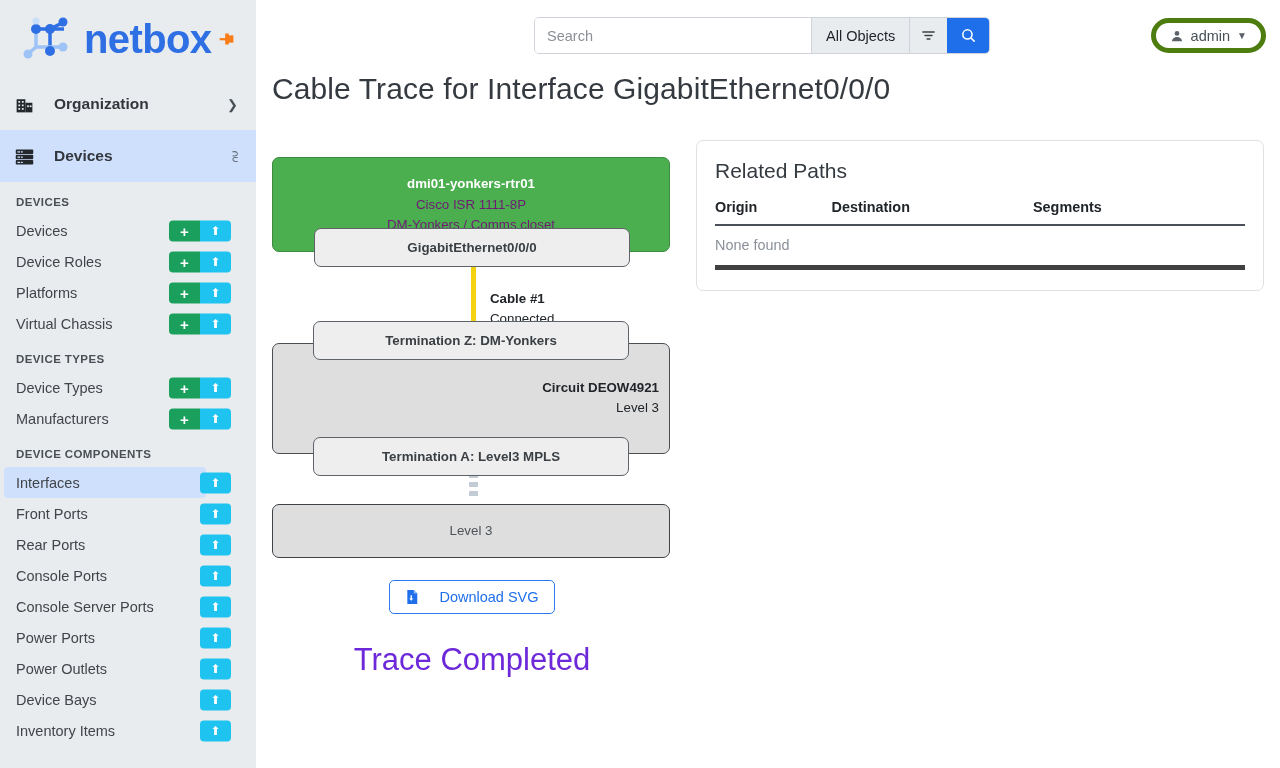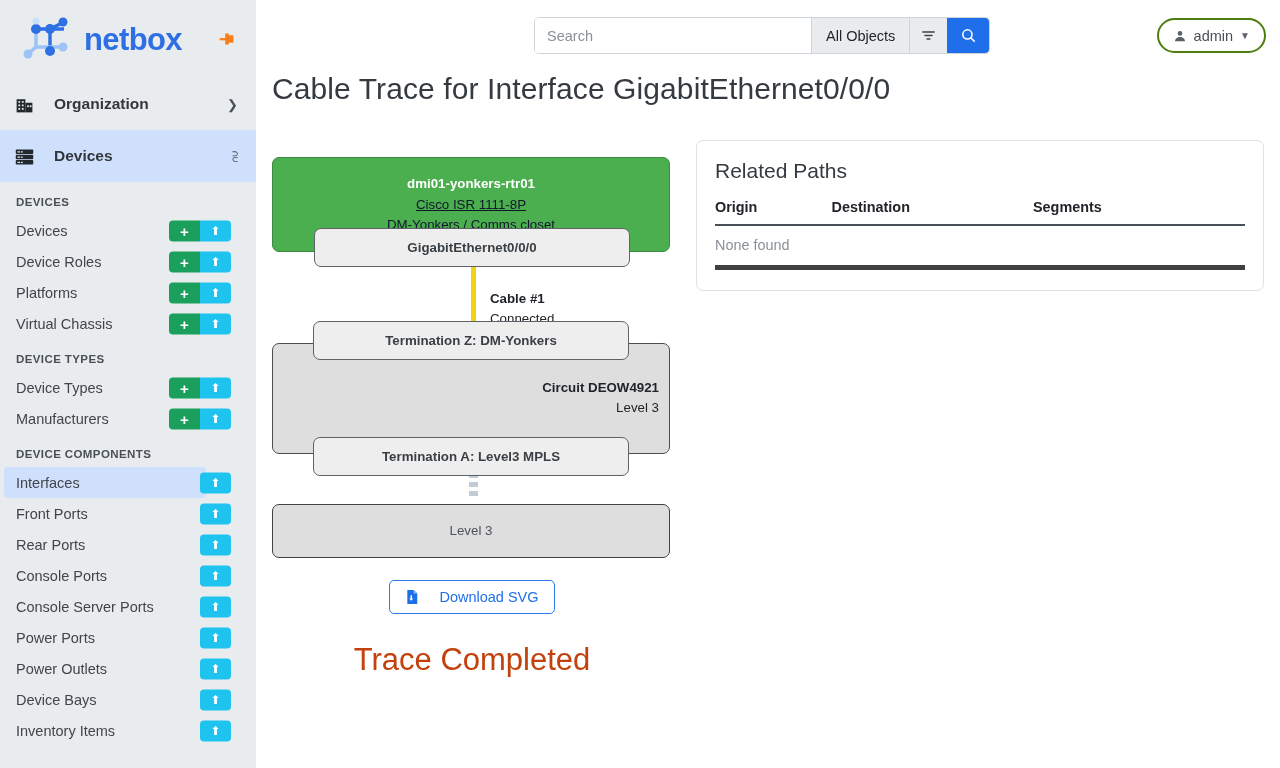--- a/index.html
+++ b/index.html
@@ -19,21 +19,21 @@
     background: #e9ecef;
     overflow: hidden;
   }
   .brand-row {
     height: 78px;
     display: flex; align-items: center;
     padding: 0 18px 0 22px;
   }
   .brand-logo { display: flex; align-items: center; gap: 6px; flex: 1; }
   .wordmark {
-    font-size: 31px; font-weight: 700; color: #2f6fe4;
+    font-size: 40px; font-weight: 700; color: #2f6fe4;
     letter-spacing: -0.6px; line-height: 1;
   }
   .pin-icon { width: 22px; height: 22px; flex: 0 0 auto; }
 
   .nav-group {
     display: flex; align-items: center;
     height: 52px; padding: 0 18px 0 14px;
     cursor: pointer;
   }
   .nav-group.active { background: #cfe0fd; }
@@ -105,21 +105,21 @@
     cursor: pointer;
   }
   .search-go {
     display: flex; align-items: center; justify-content: center;
     width: 42px; background: #1f6feb; cursor: pointer;
   }
   .user-menu {
     position: absolute; right: 14px; top: 18px;
     display: flex; align-items: center; gap: 7px;
     height: 35px; padding: 0 14px;
-    border: 2px solid #4d7c0f; border-radius: 18px;
+    border: 5px solid #4d7c0f; border-radius: 18px;
     background: #fff; cursor: pointer;
     font-size: 14.5px; color: #495057;
   }
 
   
   #page-title {
     position: absolute; left: 272px; top: 72px;
     font-size: 30px; font-weight: 400; color: #343a40;
     letter-spacing: 0.1px;
   }
@@ -129,21 +129,21 @@
   .node-box {
     width: 398px; border-radius: 7px;
     border: 1px solid #3e4348;
     text-align: center;
     padding: 16px 10px 15px;
   }
   .node-box.device { background: #4bae4f; border-color: #3d8b40; color: #fff; }
   .node-box.provider { background: #dedede; color: #3a3f44; }
   .node-title { font-size: 13.3px; font-weight: 700; line-height: 1.55; }
   .node-sub { font-size: 13.3px; font-weight: 400; line-height: 1.55; }
-  .node-box.device .node-sub { color: #0f172a; text-decoration: underline; }
+  .node-box.device .node-sub { color: #701a75; }
   .node-box.provider .node-sub { color: #4d5358; }
 
   .term-box {
     width: 316px; margin: -24px auto 0;
     background: #eeeeee; border: 1px solid #5d6368; border-radius: 7px;
     text-align: center; padding: 11px 8px;
     font-size: 13.3px; font-weight: 700; color: #3a3f44;
     position: relative; z-index: 5;
   }
 
@@ -181,21 +181,21 @@
 
   .dl-btn-row { text-align: center; margin-top: 22px; }
   .dl-btn {
     display: inline-flex; align-items: center; gap: 20px;
     padding: 8px 15px; border: 1px solid #2a7bf0; border-radius: 5px;
     background: #fff; color: #1f6feb; font-size: 14.5px; cursor: pointer;
     font-family: "Liberation Sans", sans-serif;
   }
   .trace-done {
     text-align: center; margin-top: 28px;
-    font-size: 31px; color: #c2410c; font-weight: 400;
+    font-size: 31px; color: #6d28d9; font-weight: 400;
   }
 
   
   #related {
     position: absolute; left: 696px; top: 140px;
     width: 568px;
     background: #fff; border: 1px solid #dfe2e5; border-radius: 7px;
     padding: 18px 18px 20px;
   }
   .card-title { font-size: 21px; color: #343a40; margin-bottom: 16px; }

